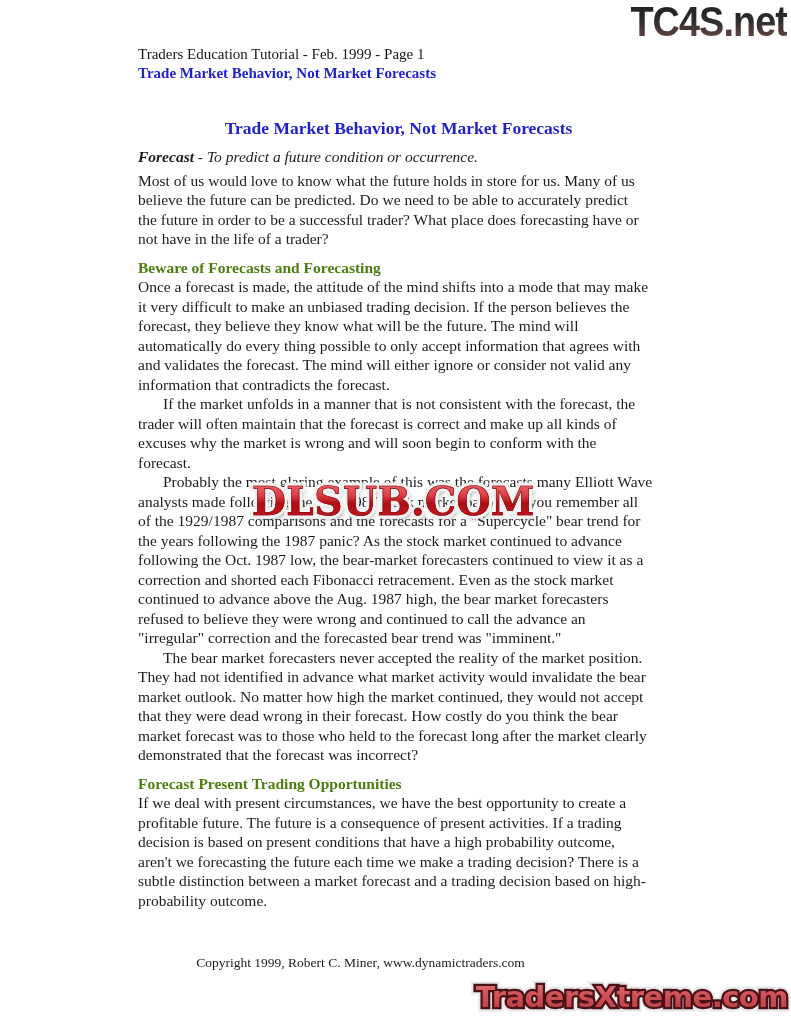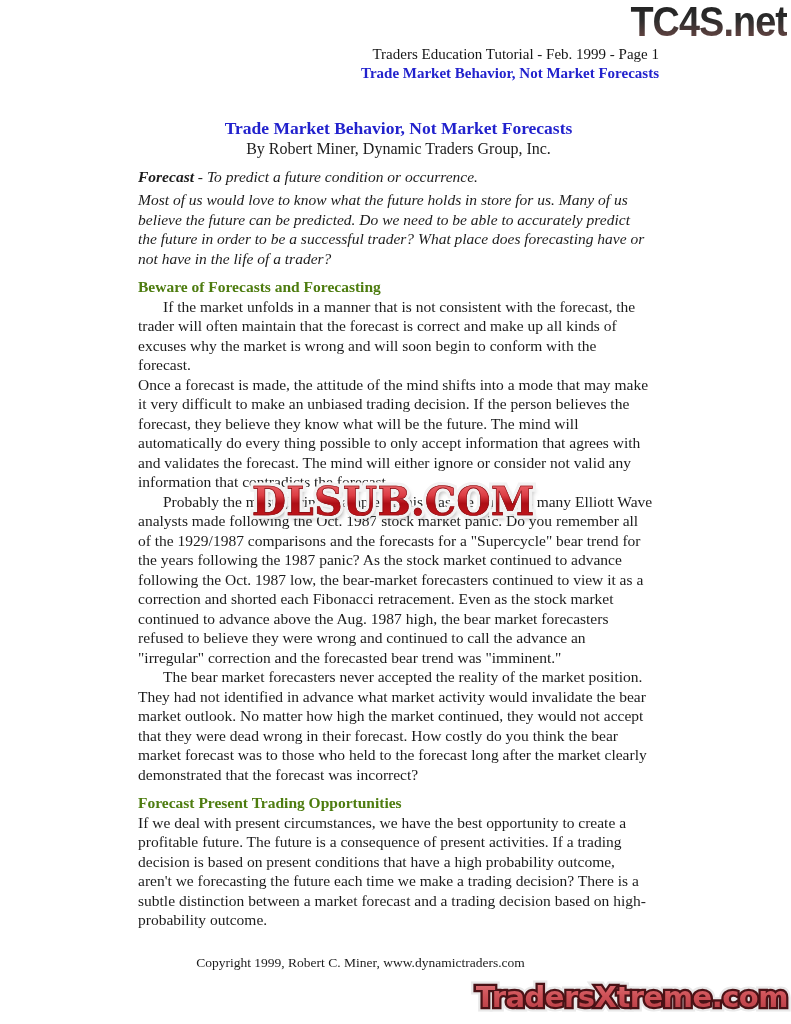--- a/index.html
+++ b/index.html
@@ -6,29 +6,29 @@
   body{
     width:791px;height:1024px;position:relative;overflow:hidden;
     background:#ffffff;
     font-family:"Liberation Serif",serif;color:#1c1c1c;
   }
   
   .column{
     position:absolute;left:138px;top:0;width:521px;
     font-size:15.5px;line-height:19.5px;
   }
-  .doc-header{padding-top:45px;text-align:right;font-size:15px;line-height:19px;}
+  .doc-header{padding-top:45px;text-align:left;font-size:15px;line-height:19px;}
   .hdr1{color:#161616;}
   .hdr2{color:#2222cd;font-weight:bold;}
   .title{margin-top:35px;text-align:center;font-size:17.5px;line-height:21px;font-weight:bold;color:#2222cd;}
   .byline{text-align:center;font-size:16px;line-height:19.5px;}
   .definition{margin-top:8px;font-style:italic;}
   .definition .term{font-weight:bold;}
   p.para{margin:0;white-space:pre-line;}
-  p.intro{margin-top:4px;font-style:italic;}
+  p.intro{margin-top:4px;}
   h2.sect{margin:9px 0 0 0;font-size:15.5px;line-height:19.5px;font-weight:bold;color:#4d7c0f;}
   .indent{text-indent:25px;}
   
   .copyright{
     position:absolute;left:0;top:954px;width:721px;text-align:center;
     font-size:13.5px;line-height:17px;color:#1c1c1c;
   }
   
   .tc4s{
     position:absolute;top:-2px;right:4px;white-space:nowrap;
@@ -76,40 +76,39 @@
   <div class="tc4s">TC4S.net</div>
 
   <div class="column">
 
     <div class="doc-header">
       <div class="hdr1">Traders Education Tutorial - Feb. 1999 - Page 1</div>
       <div class="hdr2">Trade Market Behavior, Not Market Forecasts</div>
     </div>
 
     <div class="title">Trade Market Behavior, Not Market Forecasts</div>
-    <div class="byline">By Robert Miner, Dynamic Traders Group, Inc.</div>
 
     <div class="definition"><span class="term">Forecast</span><span> - To predict a future condition or occurrence.</span></div>
 
     <p class="para intro">Most of us would love to know what the future holds in store for us. Many of us
 believe the future can be predicted. Do we need to be able to accurately predict
 the future in order to be a successful trader? What place does forecasting have or
 not have in the life of a trader?</p>
 
     <h2 class="sect">Beware of Forecasts and Forecasting</h2>
-    <p class="para indent">If the market unfolds in a manner that is not consistent with the forecast, the
-trader will often maintain that the forecast is correct and make up all kinds of
-excuses why the market is wrong and will soon begin to conform with the
-forecast.</p>
     <p class="para">Once a forecast is made, the attitude of the mind shifts into a mode that may make
 it very difficult to make an unbiased trading decision. If the person believes the
 forecast, they believe they know what will be the future. The mind will
 automatically do every thing possible to only accept information that agrees with
 and validates the forecast. The mind will either ignore or consider not valid any
 information that contradicts the forecast.</p>
+    <p class="para indent">If the market unfolds in a manner that is not consistent with the forecast, the
+trader will often maintain that the forecast is correct and make up all kinds of
+excuses why the market is wrong and will soon begin to conform with the
+forecast.</p>
     <p class="para indent">Probably the most glaring example of this was the forecasts many Elliott Wave
 analysts made following the Oct. 1987 stock market panic. Do you remember all
 of the 1929/1987 comparisons and the forecasts for a "Supercycle" bear trend for
 the years following the 1987 panic? As the stock market continued to advance
 following the Oct. 1987 low, the bear-market forecasters continued to view it as a
 correction and shorted each Fibonacci retracement. Even as the stock market
 continued to advance above the Aug. 1987 high, the bear market forecasters
 refused to believe they were wrong and continued to call the advance an
 "irregular" correction and the forecasted bear trend was "imminent."</p>
     <p class="para indent">The bear market forecasters never accepted the reality of the market position.

